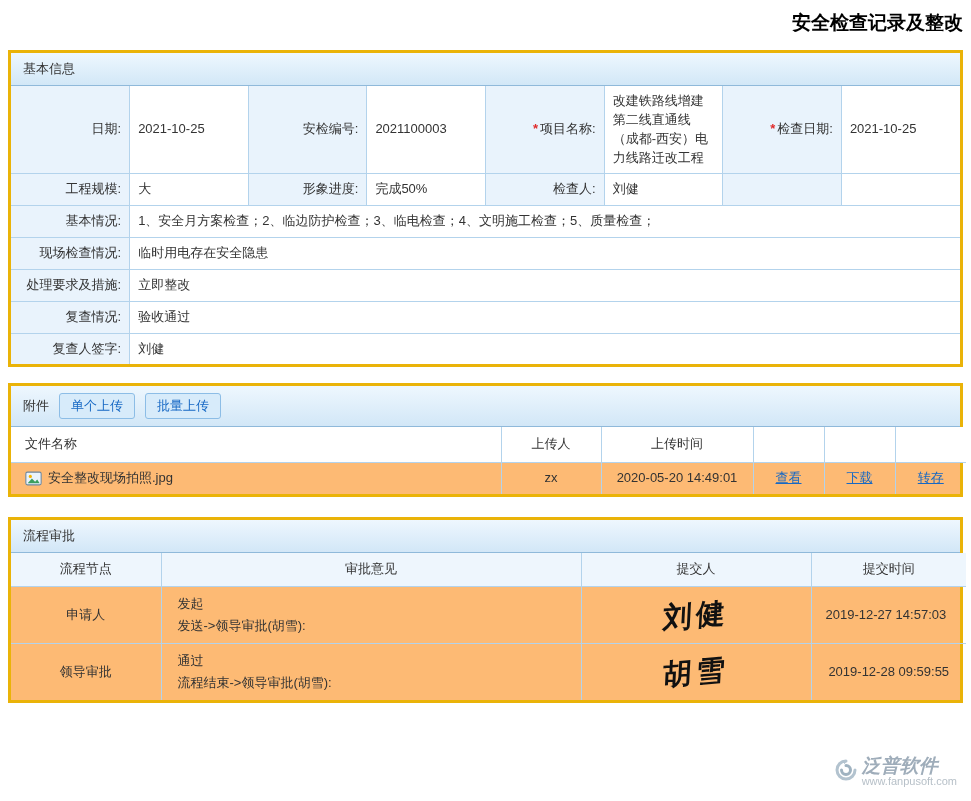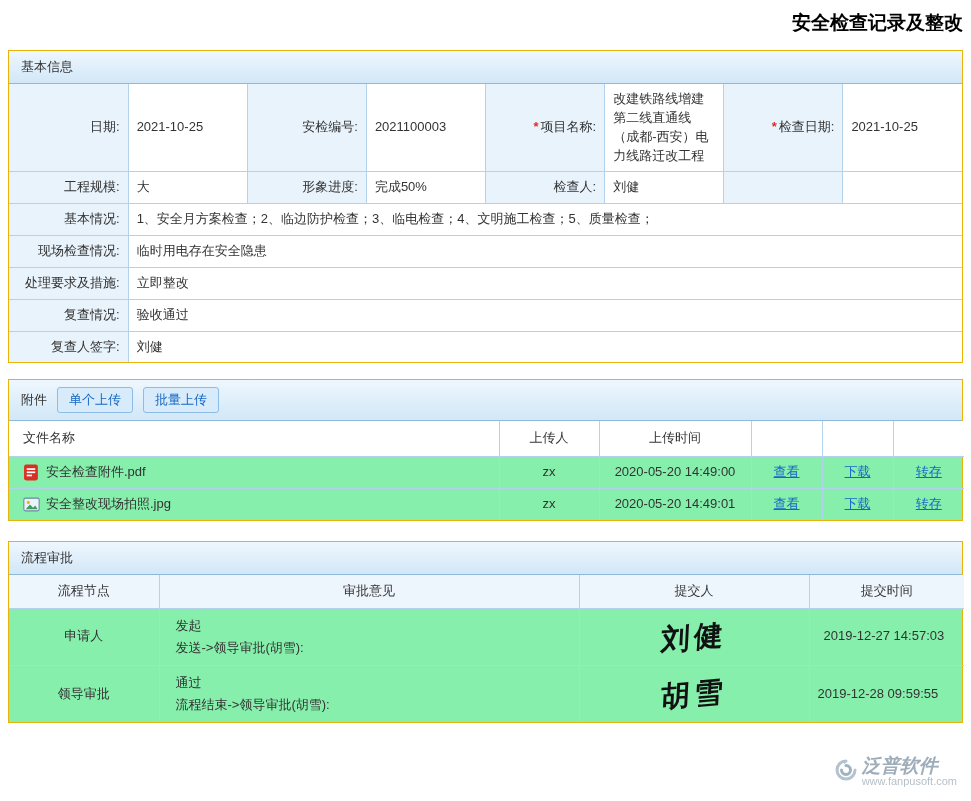--- a/index.html
+++ b/index.html
@@ -9,21 +9,21 @@
     background: #fff; color: #333;
     font-family: "Liberation Sans", "DejaVu Sans", sans-serif;
     font-size: 13px;
   }
   .page { padding: 0 8px; }
   .title {
     text-align: right; font-size: 19px; font-weight: bold; color: #000;
     margin: 10px 0 14px 0;
   }
   .panel {
-    border: 1px solid #eab308; margin-bottom: 16px; background: #86efac;
+    border: 3px solid #eab308; margin-bottom: 16px; background: #fdba74;
   }
   .panel-header {
     background: linear-gradient(#eef7fe, #d2e7f7);
     border-bottom: 1px solid #8fb9da;
     padding: 7px 12px; font-size: 13px; color: #333;
     display: flex; align-items: center;
   }
   table.grid {
     width: 100%; border-collapse: collapse; table-layout: fixed;
     border-style: hidden;
@@ -158,40 +158,20 @@
         <td>上传时间</td>
         <td></td>
         <td></td>
         <td></td>
       </tr>
       <tr>
         <td>
           <span class="file-name">
             <span class="file-icon">
               <svg viewBox="0 0 16 16" width="17" height="17">
-                    <rect x="1" y="0.5" width="13" height="15" rx="2" fill="#d93025"></rect>
-                    <rect x="3.5" y="4" width="8" height="1.6" fill="#fff"></rect>
-                    <rect x="3.5" y="7" width="8" height="1.6" fill="#fff"></rect>
-                    <rect x="3.5" y="10" width="5" height="1.6" fill="#fff"></rect>
-                  </svg>
-            </span>
-            <span>安全检查附件.pdf</span>
-          </span>
-        </td>
-        <td class="cell-center">zx</td>
-        <td class="cell-center">2020-05-20 14:49:00</td>
-        <td class="cell-center"><a class="lnk">查看</a></td>
-        <td class="cell-center"><a class="lnk">下载</a></td>
-        <td class="cell-center"><a class="lnk">转存</a></td>
-      </tr>
-      <tr>
-        <td>
-          <span class="file-name">
-            <span class="file-icon">
-              <svg viewBox="0 0 16 16" width="17" height="17">
                     <rect x="0.8" y="2" width="14.4" height="12" rx="1.5" fill="#eaf3fb" stroke="#6b87a0" stroke-width="1"></rect>
                     <circle cx="5" cy="6" r="1.5" fill="#f4b400"></circle>
                     <path d="M2.5 12.5 L6.5 8 L9.5 11 L11.5 9 L13.8 12.5 Z" fill="#3b9e5f"></path>
                   </svg>
             </span>
             <span>安全整改现场拍照.jpg</span>
           </span>
         </td>
         <td class="cell-center">zx</td>
         <td class="cell-center">2020-05-20 14:49:01</td>
@@ -238,21 +218,21 @@
         <td class="cell-center">领导审批</td>
         <td>
           <div class="opinion">
             <div>通过</div>
             <div>流程结束-&gt;领导审批(胡雪):</div>
           </div>
         </td>
         <td class="cell-center">
           <span class="signature">胡雪</span>
         </td>
-        <td style="">2019-12-28 09:59:55</td>
+        <td style="text-align:center;">2019-12-28 09:59:55</td>
       </tr>
     </tbody>
       </table>
   </section>
 
 </div>
 
 <div class="watermark">
   <span>
     <svg viewBox="0 0 24 24" width="24" height="24">

